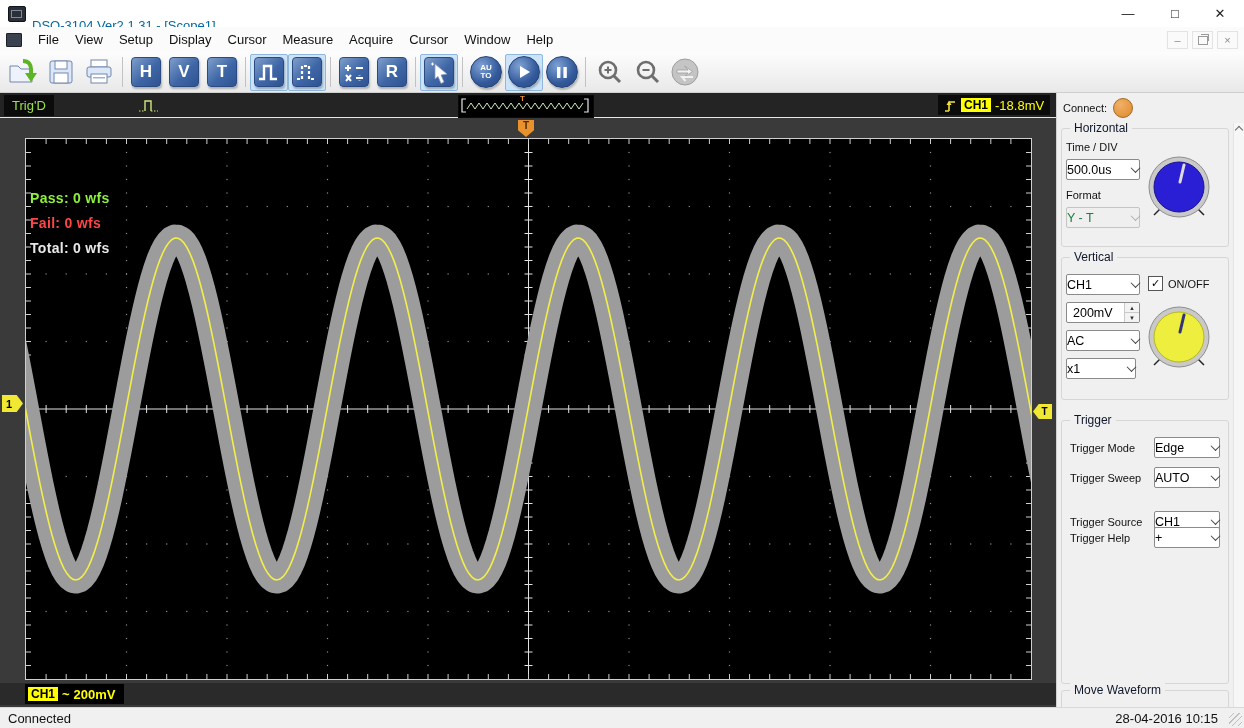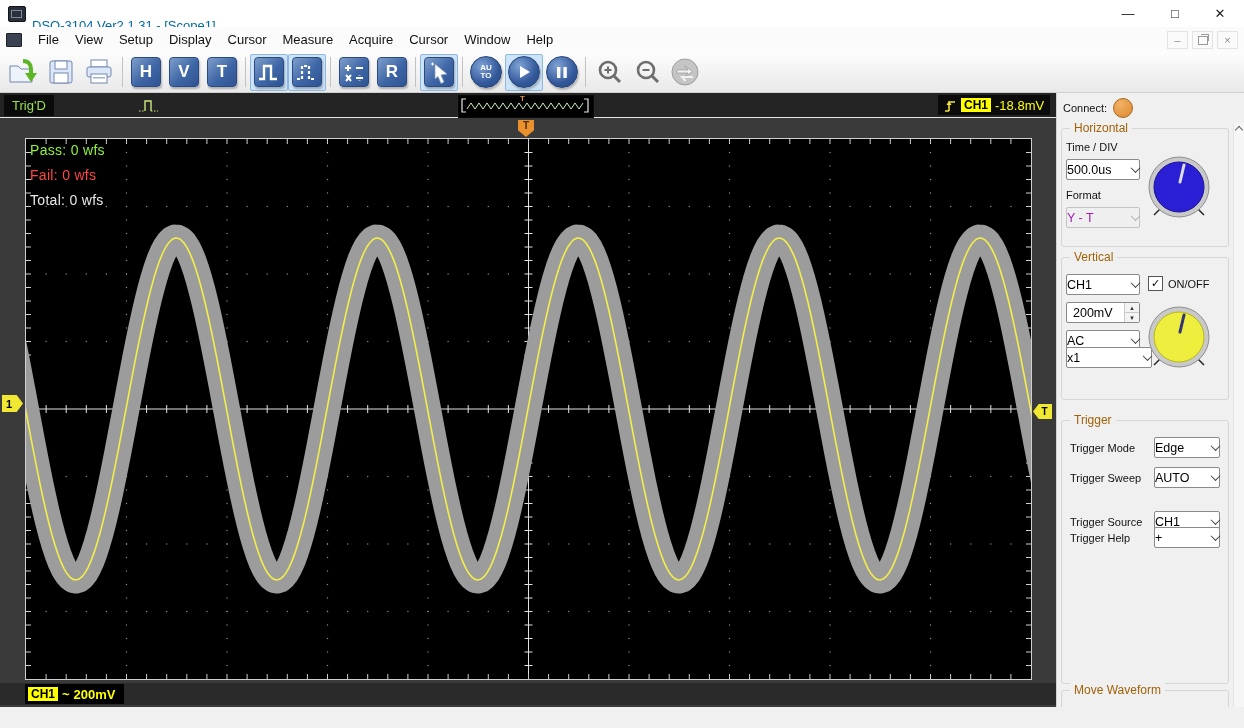--- a/index.html
+++ b/index.html
@@ -41,43 +41,43 @@
   #trig-readout{left:938px;top:2px;height:20px;display:flex;align-items:center;gap:4px;background:#0b0b0b;padding:0 6px;}
   #trig-ch-badge{background:#ffff00;color:#000;font-weight:bold;font-size:12px;padding:0 3px;}
   #trig-level{color:#ffff00;font-size:13px;font-weight:normal;}
 
   
   #wavearea{left:0;top:118px;width:1056px;height:589px;background:#3a3a3a;}
   #plot{left:25px;top:20px;width:1005px;height:540px;background:#000;border:1px solid #cfcfcf;}
   #top-marker{left:518px;top:2px;width:16px;height:17px;background:#e8912d;clip-path:polygon(0 0,100% 0,100% 60%,50% 100%,0 60%);display:flex;align-items:flex-start;justify-content:center;color:#4a2c00;font-size:10px;font-weight:bold;}
   #left-marker{left:2px;top:277px;width:21px;height:17px;background:#f0e832;clip-path:polygon(0 0,70% 0,100% 50%,70% 100%,0 100%);display:flex;align-items:center;padding-left:4px;box-sizing:border-box;color:#000;font-size:11px;font-weight:bold;}
   #right-marker{left:1033px;top:286px;width:19px;height:15px;background:#f0e832;clip-path:polygon(0 50%,30% 0,100% 0,100% 100%,30% 100%);display:flex;align-items:center;justify-content:center;padding-left:4px;box-sizing:border-box;color:#000;font-size:10px;font-weight:bold;}
-  .passfail{left:30px;font-size:14px;font-weight:normal;letter-spacing:.3px;}
+  .passfail{left:30px;font-size:14px;font-weight:bold;letter-spacing:.3px;margin-top:48px;}
   #pf-pass{top:24px;color:#8cf03c;}
   #pf-fail{top:49px;color:#ff4545;}
   #pf-total{top:74px;color:#e8e8e8;}
   #bottom-strip{left:0px;top:565px;width:1056px;height:22px;background:#2a2a2a;}
   #ch-chip{left:25px;top:1px;height:20px;background:#000;display:flex;align-items:center;gap:4px;padding:0 8px 0 3px;}
   #ch-chip .badge{background:#ffff00;color:#000;font-weight:bold;font-size:12px;padding:0 3px;}
   #ch-chip .val{color:#ffff00;font-size:13px;font-weight:bold;}
   #time-chip{left:908px;top:1px;width:122px;height:38px;background:#000;color:#ff9a2e;font-size:13px;font-weight:bold;display:flex;align-items:center;justify-content:center;margin-top:46px;}
 
   
   #rpanel{left:1056px;top:93px;width:188px;height:614px;background:#f0f0f0;border-left:1px solid #d0d0d0;box-sizing:border-box;overflow:hidden;}
   #connect-row{left:6px;top:5px;display:flex;align-items:center;gap:6px;}
   #connect-dot{width:18px;height:18px;border-radius:50%;background:radial-gradient(circle at 35% 30%,#f2b066,#dd8a2e);border:1px solid #a36a20;}
   .group{border:1px solid #d6d6d6;border-radius:3px;}
-  .group-label{position:absolute;top:-8px;left:8px;background:#f0f0f0;padding:0 4px;font-size:12px;color:#a16207;}
+  .group-label{position:absolute;top:-8px;left:8px;background:#f0f0f0;padding:0 4px;font-size:12px;color:#0f172a;}
   #grp-horizontal{left:4px;top:35px;width:166px;height:117px;}
   #grp-vertical{left:4px;top:164px;width:166px;height:141px;}
   #grp-trigger{left:4px;top:327px;width:166px;height:262px;}
   #grp-move{left:4px;top:597px;width:166px;height:40px;}
   .plabel{font-size:11px;color:#111;}
   .combo{height:21px;background:#fff;border:1px solid #8a8a8a;border-radius:2px;display:flex;align-items:center;justify-content:space-between;padding:0 0;box-sizing:border-box;font-size:12.5px;}
-  .combo.disabled{background:#efefef;border-color:#c4c4c4;color:#a21caf;}
+  .combo.disabled{background:#efefef;border-color:#c4c4c4;color:#15803d;}
   .chev{width:6px;height:6px;border-right:1.4px solid #444;border-bottom:1.4px solid #444;transform:rotate(45deg) translate(-1px,-1px);flex:none;}
   .combo.disabled .chev{border-color:#b0b0b0;}
   .spin{height:21px;width:74px;background:#fff;border:1px solid #8a8a8a;border-radius:2px;display:flex;align-items:center;justify-content:space-between;box-sizing:border-box;font-size:12.5px;padding-left:6px;}
   .spin-btns{display:flex;flex-direction:column;height:100%;}
   .sb{flex:1;width:14px;font-size:6px;display:flex;align-items:center;justify-content:center;color:#333;border-left:1px solid #c9c9c9;background:#f3f3f3;}
   .sb+.sb{border-top:1px solid #c9c9c9;}
   .cbx{width:13px;height:13px;border:1px solid #555;background:#fff;display:flex;align-items:center;justify-content:center;font-size:11px;color:#000;}
   .trig-row{position:absolute;left:8px;width:150px;height:21px;display:flex;align-items:center;}
   .trig-row .combo{position:absolute;left:84px;width:66px;}
   #rp-scroll{left:176px;top:30px;width:10px;height:584px;background:#f6f6f6;border-left:1px solid #e4e4e4;}
@@ -1224,21 +1224,21 @@
         <span>200mV</span>
         <span class="spin-btns">
           <span class="sb">▲</span>
           <span class="sb">▼</span>
         </span>
       </div>
       <div class="combo abs" style="left:4px;top:72px;width:74px;">
         <span>AC</span>
         <span class="chev"></span>
       </div>
-      <div class="combo abs" style="left:4px;top:89px;width:86px;">
+      <div class="combo abs" style="left:4px;top:100px;width:70px;">
         <span>x1</span>
         <span class="chev"></span>
       </div>
     </div>
     <svg class="abs" style="left:86px;top:209px;" width="72" height="72" viewBox="0 0 72 72">
       <line x1="11" y1="63" x2="18" y2="56" stroke="#222" stroke-width="1.5"></line>
       <line x1="61" y1="63" x2="54" y2="56" stroke="#222" stroke-width="1.5"></line>
       <circle cx="36" cy="35" r="30" fill="#c9c9c9" stroke="#8e8e8e"></circle>
       <circle cx="36" cy="35" r="25" fill="#eeee3e" stroke="#b8b818"></circle>
       <line x1="37" y1="30" x2="41" y2="13" stroke="#33337a" stroke-width="3" stroke-linecap="round"></line>
@@ -1278,14 +1278,19 @@
 
     <div id="grp-move" class="abs group">
       <span class="group-label">Move Waveform</span>
     </div>
 
     <div id="rp-scroll" class="abs">
       <span class="upchev"></span>
     </div>
   </div>
 
+  <div id="statusbar" class="abs">
+    <span id="status-left" class="abs">Connected</span>
+    <span id="status-date" class="abs">28-04-2016  10:15</span>
+    <div id="grip" class="abs"></div>
+  </div>
 
 </div>
 
 </body></html>

